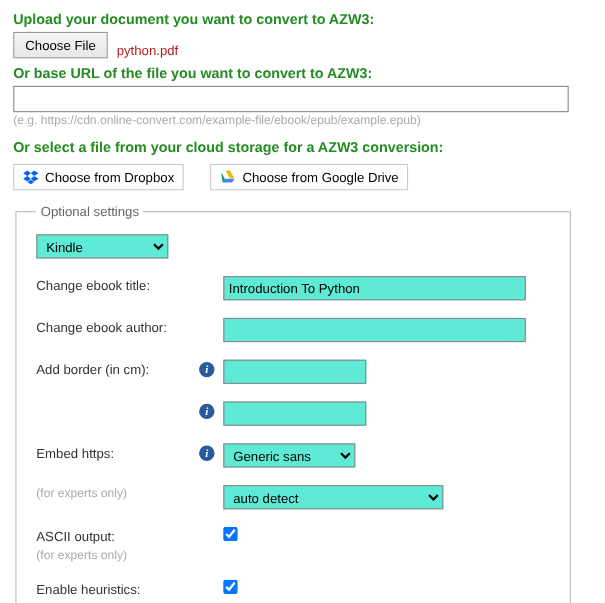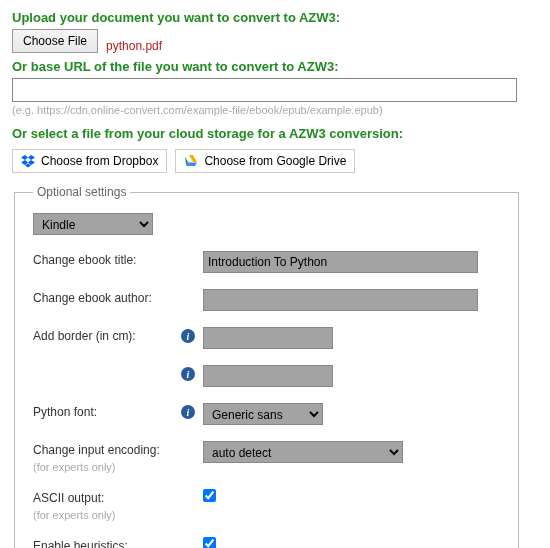--- a/index.html
+++ b/index.html
@@ -2,31 +2,31 @@
 <html><head>
 <meta charset="utf-8">
 <style>
 body{font-family:Verdana,Arial,sans-serif;font-size:12px;color:#333;background:#fff;margin:0;padding:6px 12px;width:550px;box-sizing:border-box}
 .heading{color:#228B22;font-weight:bold;font-size:13px;margin:4px 0}
 .choose-file-row{display:flex;align-items:flex-end;margin-bottom:6px}
 .btn{background:linear-gradient(#f5f5f5,#e8e8e8);border:1px solid #999;padding:4px 10px;font-size:12px;cursor:pointer;font-family:inherit}
 .filename{margin-left:8px;color:#b91c1c}
 .url-input{width:505px;height:24px;border:1px solid #888;padding:2px 4px;font-family:inherit;font-size:12px;box-sizing:border-box}
 .hint{color:#aaa;font-size:11px;margin-top:2px}
-.cloud-row{margin-top:8px;display:flex;gap:8px}
+.cloud-row{margin-top:8px;display:flex;gap:24px}
 .cloud-btn{border:1px solid #ccc;background:#fff;padding:4px 8px;font-size:12px;cursor:pointer;display:inline-flex;align-items:center;gap:6px;font-family:inherit}
 .cloud-btn .ico{display:inline-flex}
 fieldset{margin-top:12px;border:1px solid #bbb;padding:14px 18px 18px;width:505px;box-sizing:border-box}
 legend{color:#666;font-size:12px;padding:0 4px}
 .row{display:flex;align-items:flex-start;margin-bottom:16px}
 .label-col{width:170px;display:flex;align-items:center;flex-wrap:wrap;gap:4px;padding-top:2px}
 .label-col .sub{color:#aaa;font-size:11px;flex-basis:100%}
 .ctrl-col{flex:1}
 .info{display:inline-flex;width:14px;height:14px;border-radius:50%;background:#2a5a9e;color:#fff;font-size:10px;font-weight:bold;align-items:center;justify-content:center;font-family:Georgia,serif;font-style:italic;cursor:help;margin-left:auto;margin-right:8px}
-select,input[type=text].small,input[type=text].wide{border:1px solid #888;font-size:12px;font-family:inherit;background:#a3a3a3;padding:3px 4px;box-sizing:border-box}
+select,input[type=text].small,input[type=text].wide{border:1px solid #888;font-size:12px;font-family:inherit;background:#5eead4;padding:3px 4px;box-sizing:border-box}
 select.sel-reader{width:120px;height:22px}
 select.sel-font{width:120px;height:22px}
 select.sel-enc{width:200px;height:22px}
 input.small{width:130px;height:22px}
 input.wide{width:275px;height:22px}
 input[type=checkbox]{margin:0;cursor:pointer}
 </style>
 </head>
 <body>
 
@@ -95,29 +95,28 @@
 
   <div class="row">
     <div class="label-col">
         <span class="info">i</span>
       </div>
     <div class="ctrl-col"><input type="text" class="small" value="" style=""></div>
   </div>
 
   <div class="row">
     <div class="label-col">
-        <span>Python font:</span>
+        <span>Embed https:</span>
         <span class="info">i</span>
       </div>
     <div class="ctrl-col"><select class="sel-font"><option>Generic sans</option></select></div>
   </div>
 
   <div class="row">
     <div class="label-col">
-        <span>Change input encoding:</span>
         <span class="sub">(for experts only)</span>
       </div>
     <div class="ctrl-col"><select class="sel-enc"><option>auto detect</option></select></div>
   </div>
 
   <div class="row">
     <div class="label-col">
         <span>ASCII output:</span>
         <span class="sub">(for experts only)</span>
       </div>

